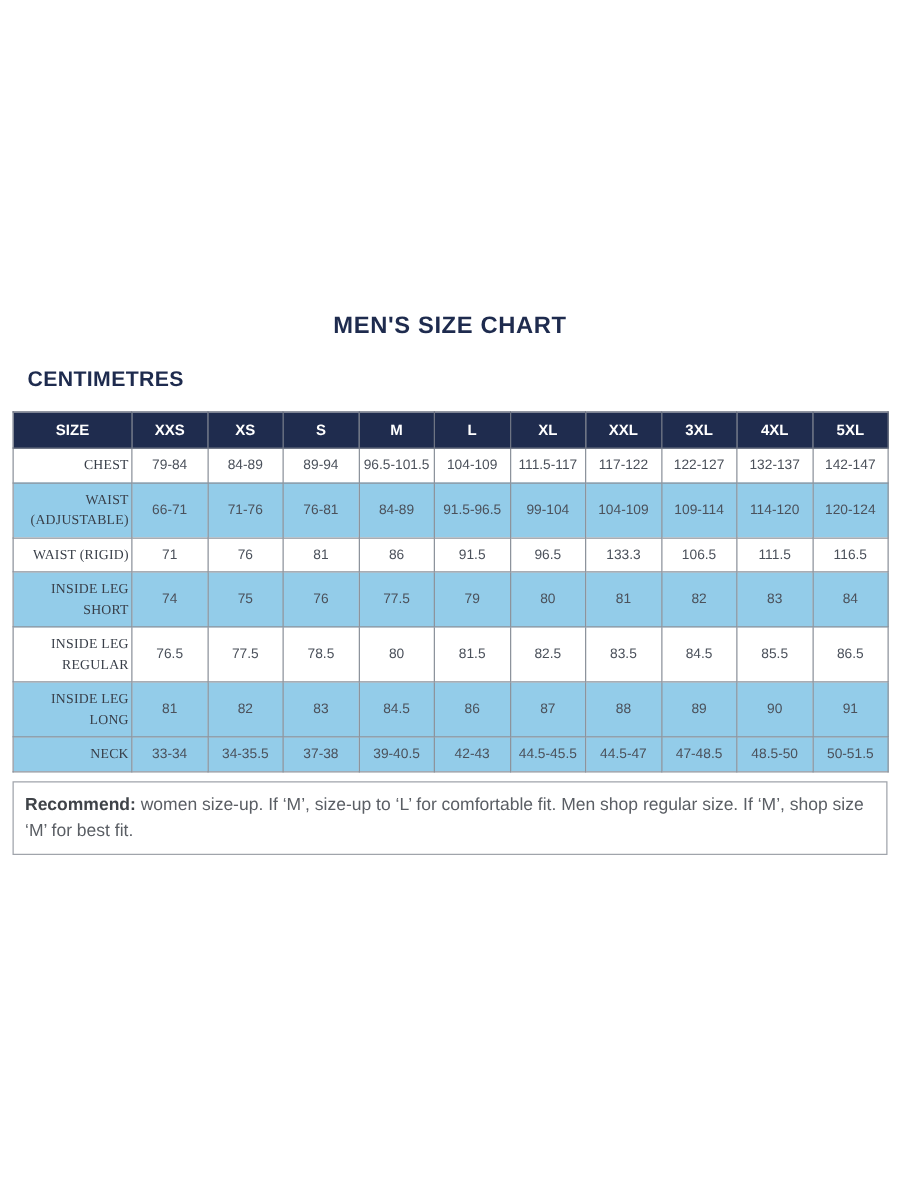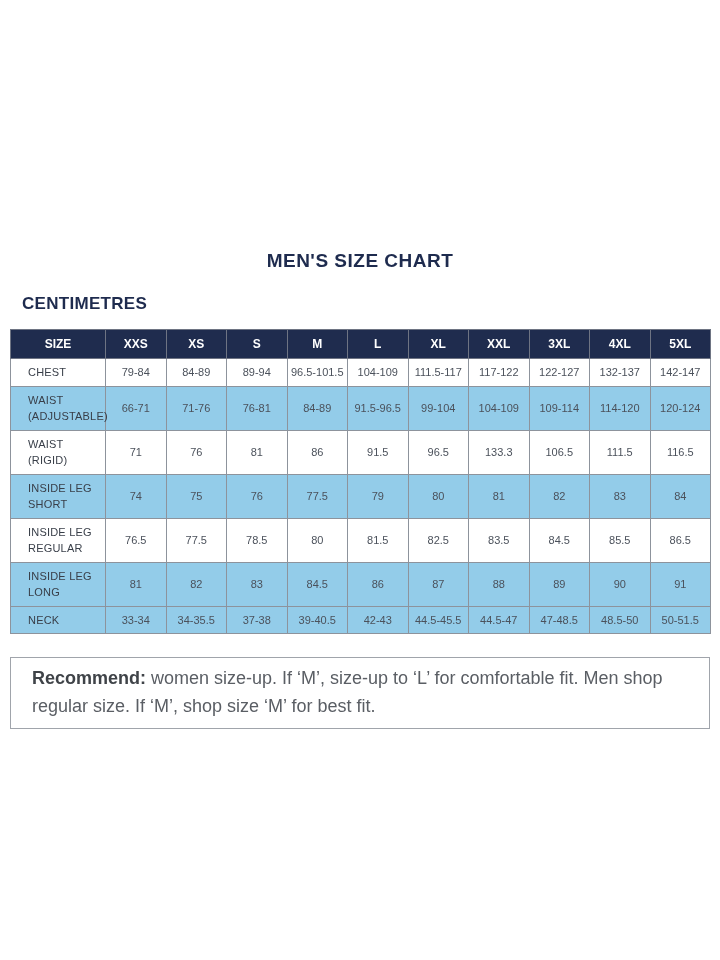--- a/index.html
+++ b/index.html
@@ -47,33 +47,34 @@
   table.size-chart td {
     font-size: 11px;
     color: #4b515b;
     text-align: center;
     padding: 5px 2px;
     border: 1px solid #8d939c;
     line-height: 1.5;
     background: #ffffff;
   }
   table.size-chart td.row-label {
-    text-align: left;
-    padding-left: 17px;
+    text-align: right;
+    padding-left: 0;
     color: #383e48;
     white-space: pre-line;
     letter-spacing: 0.2px;
+    font-family: Liberation Serif, serif;
   }
   table.size-chart tr.blue td { background: #93cce9; }
 
   .notes-box {
-    margin: 23px 10px 0 10px;
+    margin: 7px 10px 0 10px;
     border: 1px solid #a0a4ab;
-    padding: 7px 21px;
-    font-size: 18px;
+    padding: 7px 9px;
+    font-size: 14px;
     line-height: 1.55;
     color: #5a5e64;
   }
   .notes-box b { color: #3f4348; }
 </style>
 </head>
 <body>
 
 <div class="page">
 

